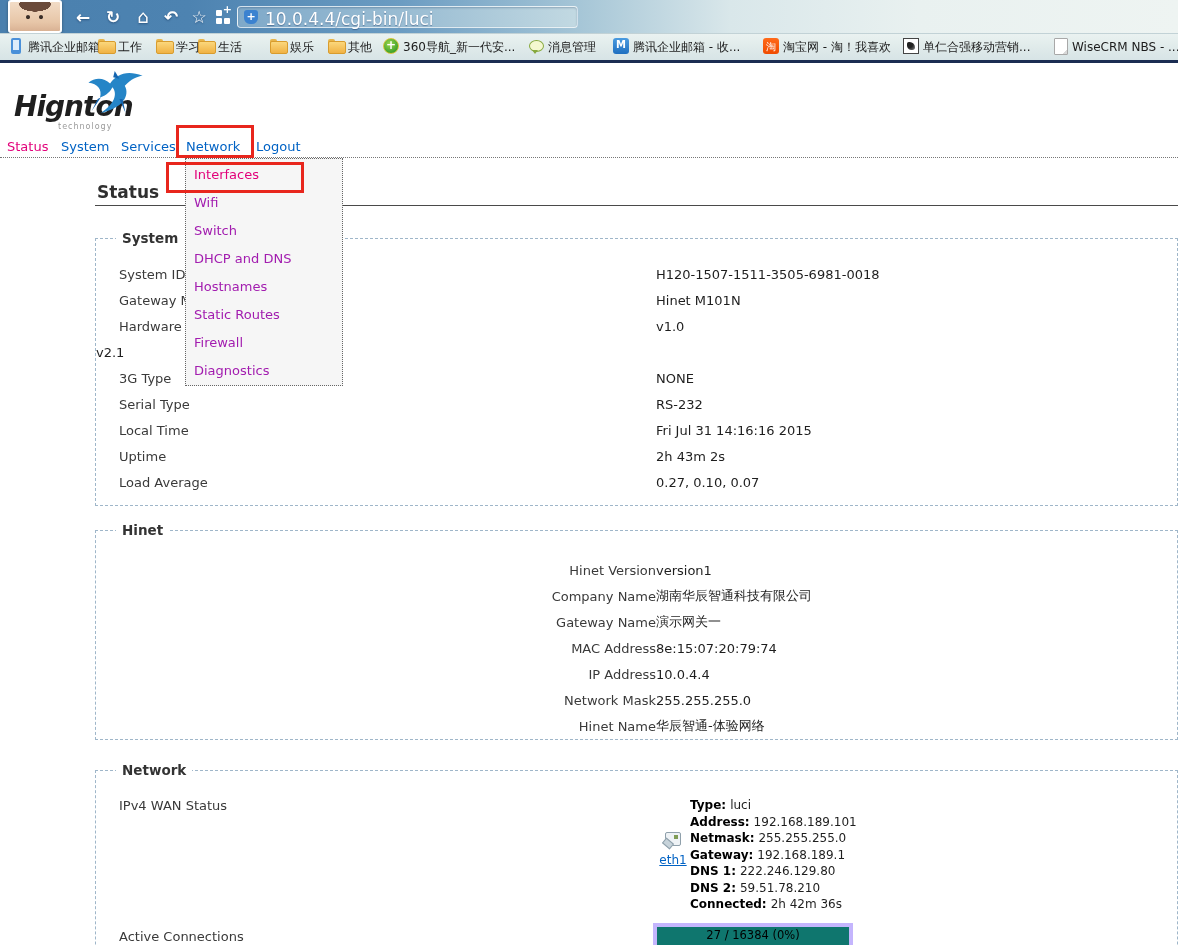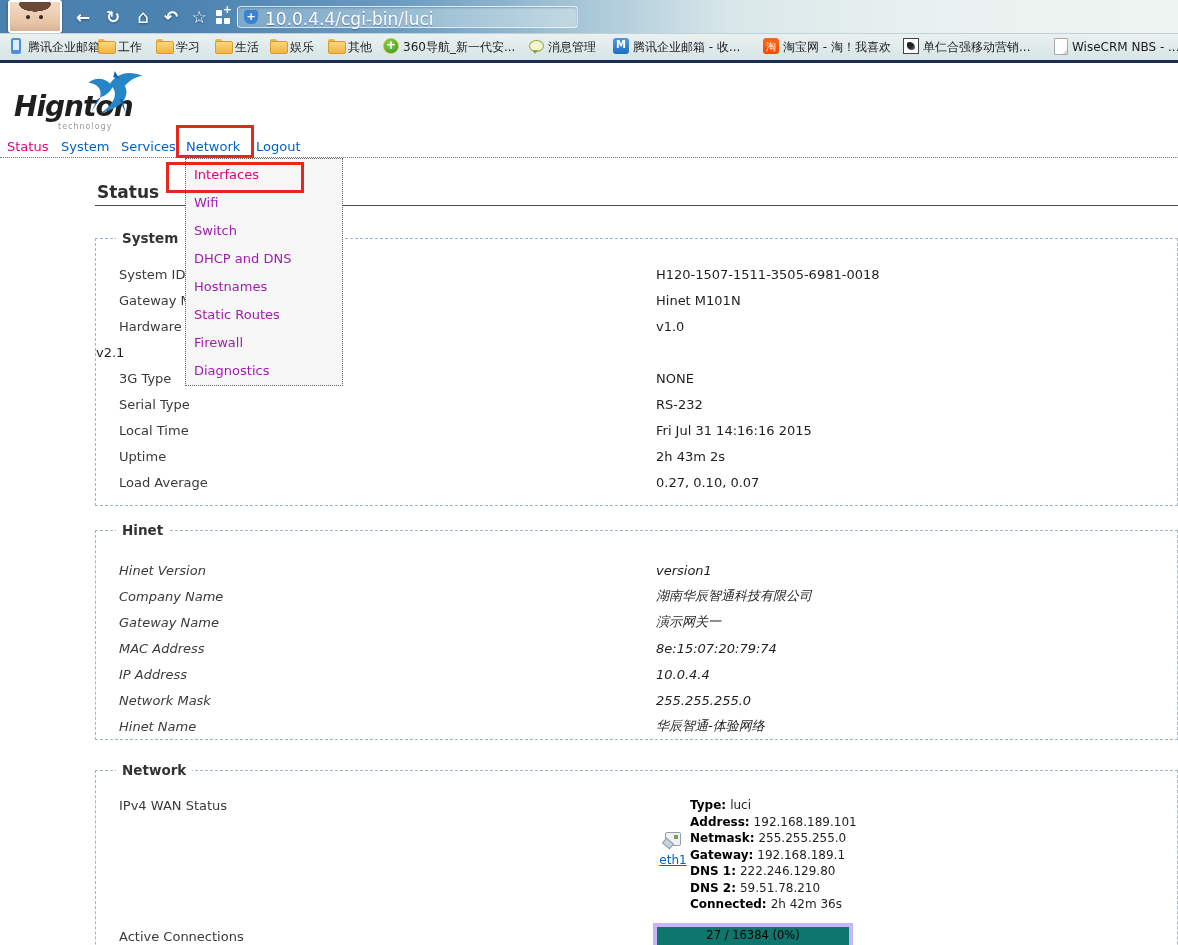--- a/index.html
+++ b/index.html
@@ -96,27 +96,27 @@
   .redbox { position:absolute; border:3px solid #e8261d; z-index:30; }
   .rb-network { left:176px; top:125px; width:78px; height:33px; }
   .rb-interfaces { left:166px; top:162px; width:138px; height:31px; }
 
   
   .page-title { position:absolute; left:97px; top:182px; font-size:17px; font-weight:bold; color:#2f2f2f; }
   .title-line { position:absolute; left:95px; top:205px; width:1083px; border-top:1px solid #4a4a4a; }
 
   .fs { position:absolute; left:95px; width:1083px; border:1px dashed #9fb6c9; background:transparent; }
   .fs-system { top:238px; height:268px; }
-  .fs-hinet { top:530px; height:210px; }
+  .fs-hinet { top:530px; height:210px;text-align:right; }
   .fs-network { top:770px; height:230px; }
   .legend { position:absolute; top:-9px; left:20px; background:#fff; padding:0 6px;
     font-size:13.5px; font-weight:bold; color:#333; }
   .rows { position:absolute; left:0; top:0; width:100%; }
   .fs-system .rows { padding-top:22px; }
-  .fs-hinet .rows { padding-top:26px;font-style:italic; }
+  .fs-hinet .rows { padding-top:26px; }
   .fs-network .rows { padding-top:24px; }
   .row { display:flex; min-height:26px; align-items:center; }
   .lbl { width:560px; padding-left:23px; font-size:13px; color:#3a3a3a; flex:none; }
   .val { font-size:13px; color:#1e1e1e; white-space:nowrap; }
 
   .row-wan { align-items:flex-start; }
   .row-wan .lbl { padding-top:3px; }
   .wanblock { display:flex; }
   .wan-if { width:34px; text-align:center; padding-top:36px; flex:none; }
   .ic-eth { display:inline-block; width:16px; height:14px; background:#eef2f5; border:1px solid #8fa0ab;
@@ -149,21 +149,21 @@
     <div class="urlbar">
       <span class="url-shield"></span>
       <span class="urltext">10.0.4.4/cgi-bin/luci</span>
     </div>
   </div>
 
   <div class="bookmarkbar">
     <div class="bm" style="left:8px"><span class="bmi ic-phone"></span><span class="bmt">腾讯企业邮箱</span></div>
     <div class="bm" style="left:98px"><span class="bmi ic-folder"></span><span class="bmt">工作</span></div>
     <div class="bm" style="left:156px"><span class="bmi ic-folder"></span><span class="bmt">学习</span></div>
-    <div class="bm" style="left:215px"><span class="bmi ic-folder"></span><span class="bmt">生活</span></div>
+    <div class="bm" style="left:198px"><span class="bmi ic-folder"></span><span class="bmt">生活</span></div>
     <div class="bm" style="left:270px"><span class="bmi ic-folder"></span><span class="bmt">娱乐</span></div>
     <div class="bm" style="left:328px"><span class="bmi ic-folder"></span><span class="bmt">其他</span></div>
     <div class="bm" style="left:383px"><span class="bmi ic-360"></span><span class="bmt">360导航_新一代安...</span></div>
     <div class="bm" style="left:528px"><span class="bmi ic-chat"></span><span class="bmt">消息管理</span></div>
     <div class="bm" style="left:613px"><span class="bmi ic-mail"></span><span class="bmt">腾讯企业邮箱 - 收...</span></div>
     <div class="bm" style="left:763px"><span class="bmi ic-tao"></span><span class="bmt">淘宝网 - 淘！我喜欢</span></div>
     <div class="bm" style="left:903px"><span class="bmi ic-stamp"></span><span class="bmt">单仁合强移动营销...</span></div>
     <div class="bm" style="left:1052px"><span class="bmi ic-page"></span><span class="bmt">WiseCRM NBS - ...</span></div>
   </div>
   <div class="chrome-bottom"></div>

